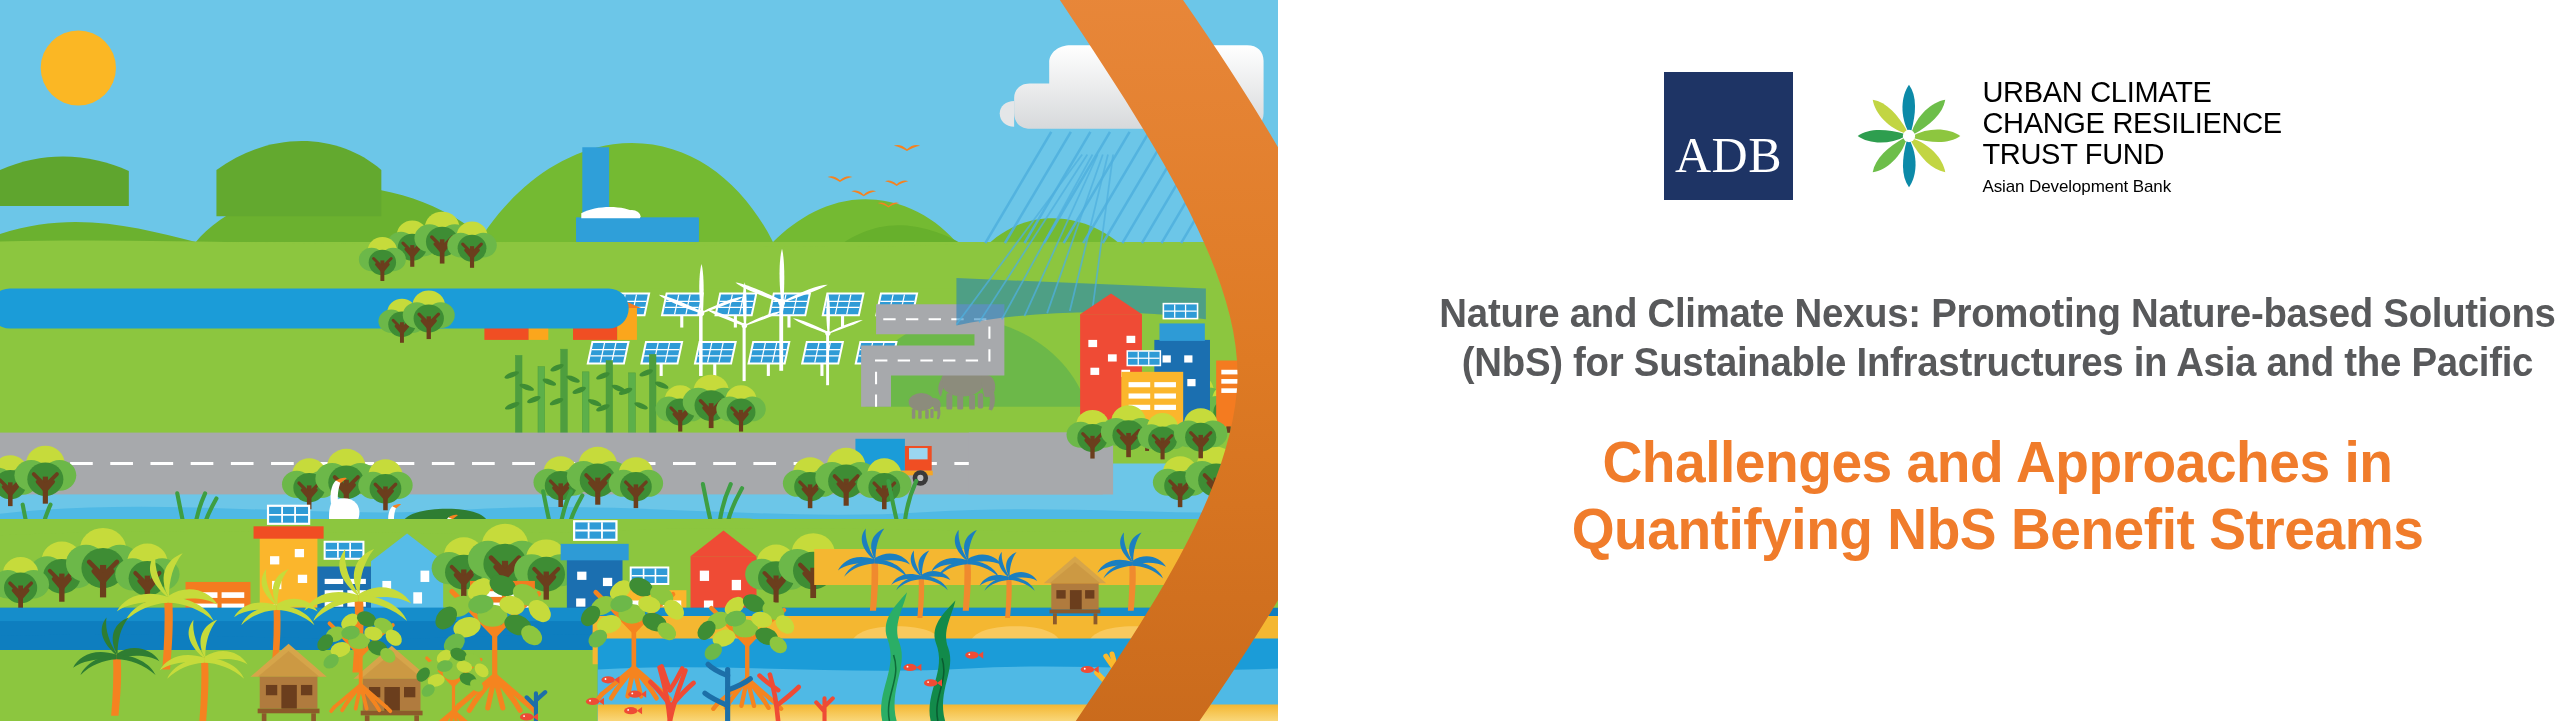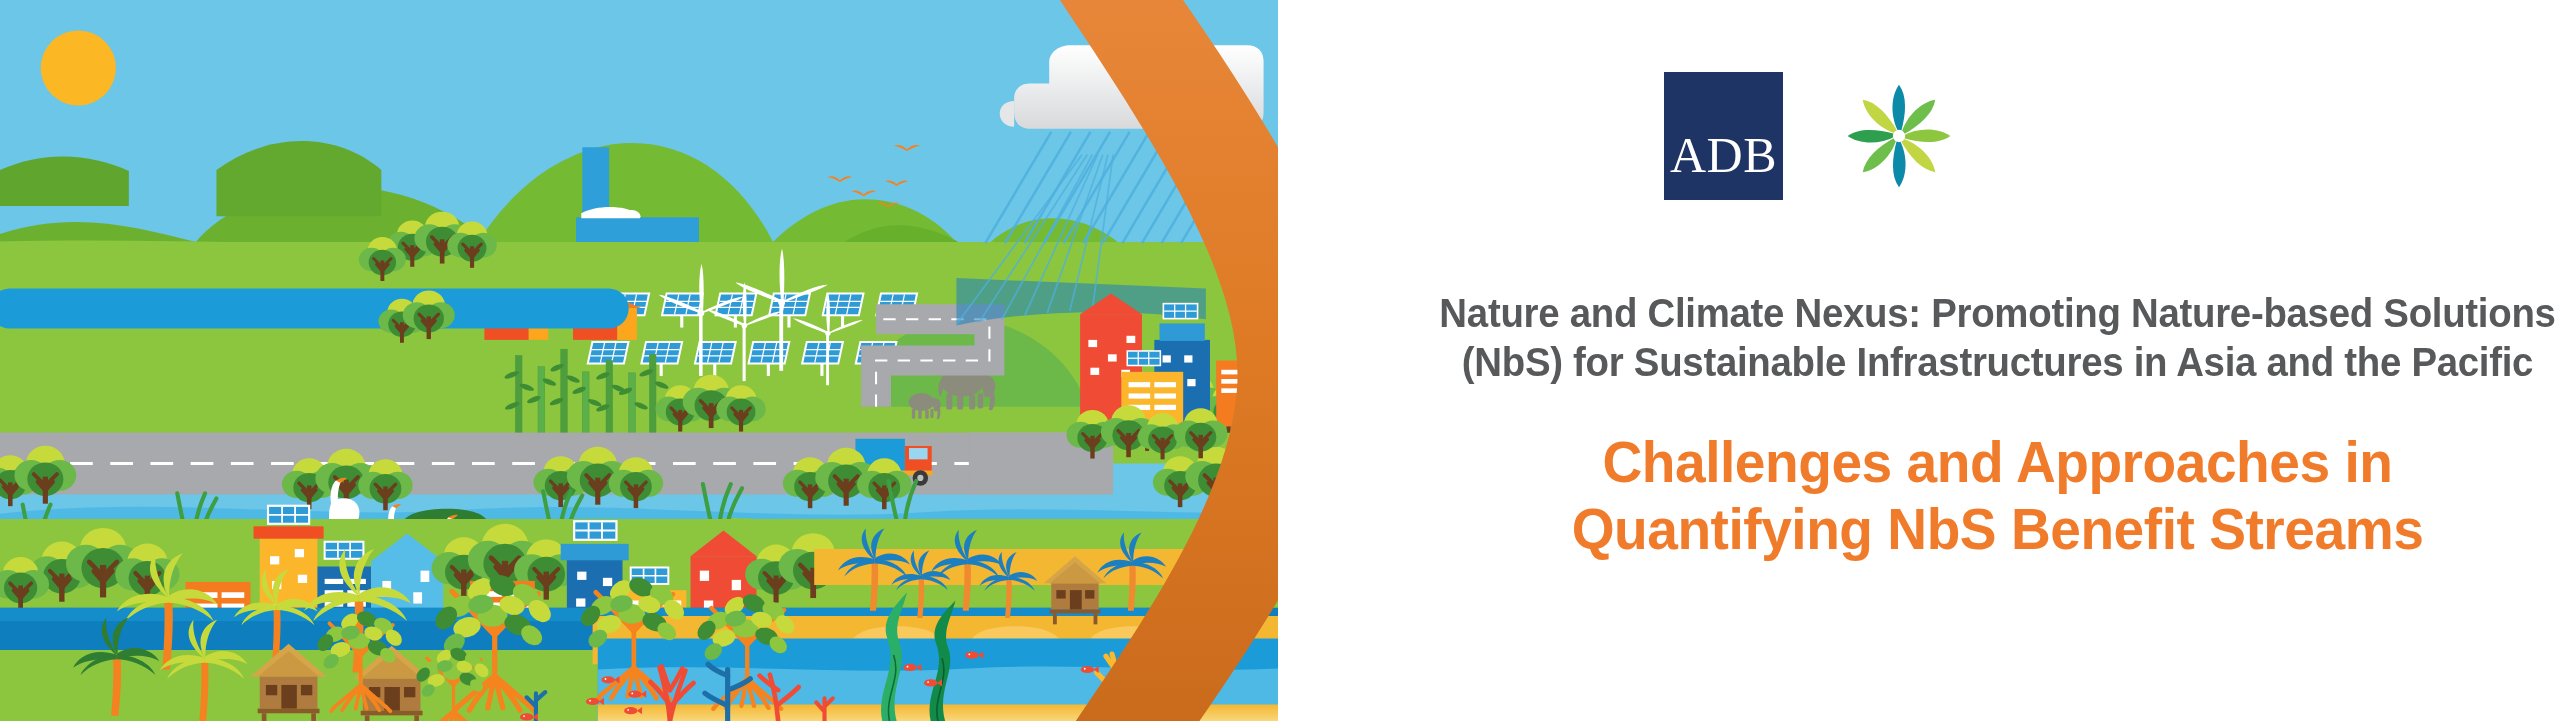--- a/index.html
+++ b/index.html
@@ -19,21 +19,21 @@
   
   #content {
     position:absolute; left:1247px; top:0; width:1501px; height:721px;
   }
 
   
   #logo-row {
     position:absolute; left:417px; top:72px; display:flex; align-items:center; gap:57px;
   }
   .adb-mark {
-    width:119px; height:128px; background:#1E3465;
+    width:129px; height:128px; background:#1E3465;
     display:flex; align-items:flex-end; justify-content:center; padding-bottom:19.6px;
   }
   .adb-mark span {
     color:#ffffff; font-family:"Liberation Serif", serif; font-size:50px;
     letter-spacing:0.5px; line-height:1; font-weight:400;
   }
   .uccrtf { display:flex; align-items:center; gap:14.4px; }
   .uccrtf-text { display:flex; flex-direction:column; line-height:1.0; }
   .uccrtf-text .l {
     font-family:"Liberation Sans", sans-serif; font-weight:400;
@@ -876,20 +876,26 @@
               <g transform="rotate(270)">
                 <path d="M0,-6 C-18,-38 -16,-78 0,-100 C16,-78 14,-44 4,-8 Z" fill="#2E9E4F"></path>
               </g>
               <g transform="rotate(315)">
                 <path d="M0,-6 C-18,-38 -16,-78 0,-100 C16,-78 14,-44 4,-8 Z" fill="#C2D543"></path>
               </g>
               <circle cx="0" cy="0" r="12" fill="#FFFFFF"></circle>
             </g>
           </g>
         </svg>
+        <div class="uccrtf-text">
+          <div class="l">URBAN CLIMATE</div>
+          <div class="l">CHANGE RESILIENCE</div>
+          <div class="l">TRUST FUND</div>
+          <div class="sub">Asian Development Bank</div>
+        </div>
       </div>
     </div>
 
     <div id="subtitle">
       <div>Nature and Climate Nexus: Promoting Nature-based Solutions</div>
       <div>(NbS) for Sustainable Infrastructures in Asia and the Pacific</div>
     </div>
 
     <div id="maintitle">
       <div>Challenges and Approaches in</div>

